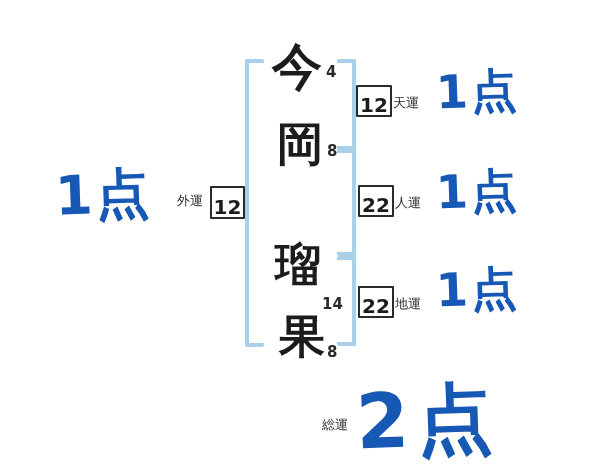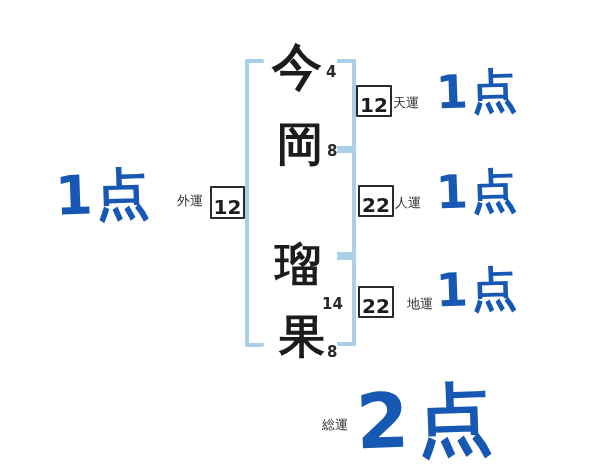--- a/index.html
+++ b/index.html
@@ -108,19 +108,19 @@
 
   <div class="abs fortune-box" style="left:358px; top:185px; width:32px; height:28px;">
     <span>22</span>
   </div>
   <div class="abs fortune-label" style="left:395px; top:196px;">人運</div>
   <div class="abs score score-side" style="left:436px; top:168px;">1点</div>
 
   <div class="abs fortune-box" style="left:358px; top:286px; width:32px; height:28px;">
     <span>22</span>
   </div>
-  <div class="abs fortune-label" style="left:395px; top:297px;padding-left:12px;">地運</div>
+  <div class="abs fortune-label" style="left:395px; top:297px;">地運</div>
   <div class="abs score score-side" style="left:436px; top:266px;">1点</div>
 
   <div class="abs fortune-label" style="left:322px; top:418px;">総運</div>
   <div class="abs score score-total" style="left:356px; top:382px;">2点</div>
 
 </div>
 
 </body></html>

